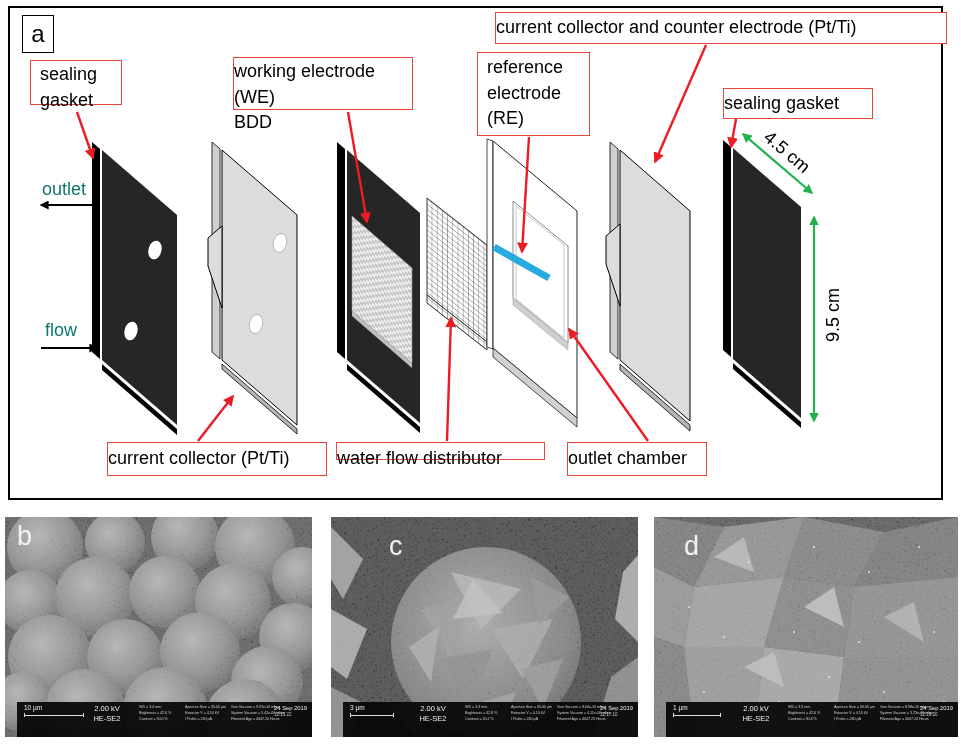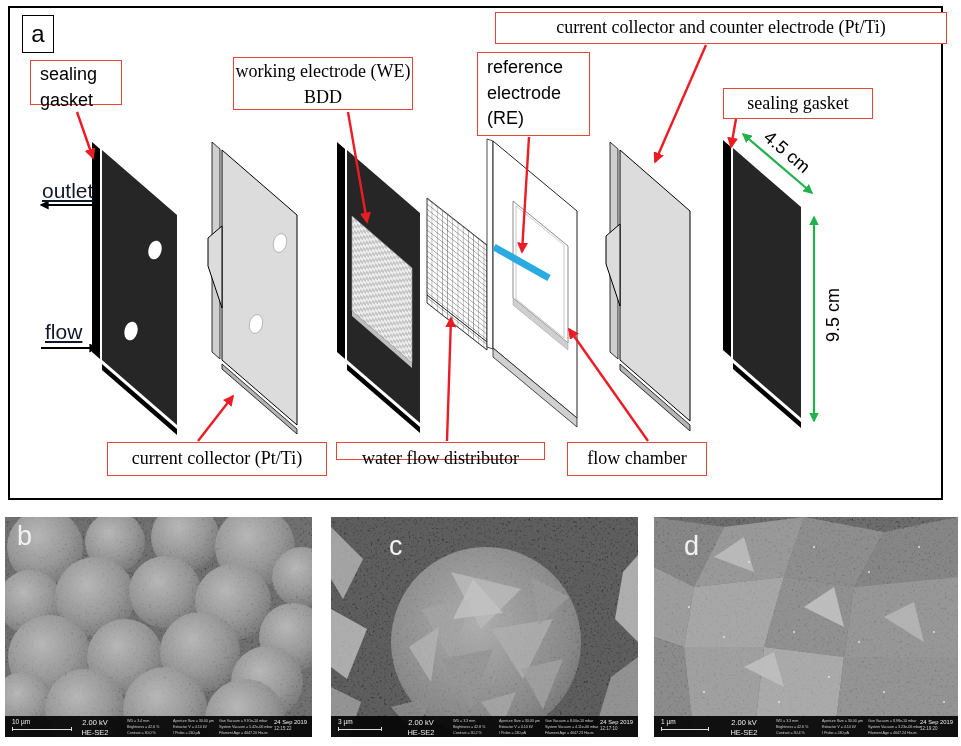--- a/index.html
+++ b/index.html
@@ -11,43 +11,43 @@
        border:2.5px solid #000;background:#fff;box-sizing:border-box;}
   .panel-letter-box{position:absolute;left:22px;top:15px;width:30px;height:36px;
        border:1.6px solid #000;display:flex;align-items:center;justify-content:center;
        font-size:24px;color:#000;background:#fff;z-index:3;}
 
   .diagram-svg{position:absolute;left:0;top:0;width:961px;height:746px;z-index:1;}
 
   .plabel{position:absolute;border:1.8px solid #e8453a;background:#fff;color:#000;
        font-size:18px;line-height:1.42;white-space:pre-line;box-sizing:border-box;
        z-index:2;}
-  .plabel.center{text-align:center;font-family:Liberation Serif, serif;}
+  .plabel.center{}
   .lbl-sg-left{left:30px;top:60px;width:92px;height:45px;padding:1px 0 0 9px;}
   .lbl-we{left:233px;top:57px;width:180px;height:53px;padding-top:1px;}
   .lbl-ccce{left:495px;top:12px;width:452px;height:32px;padding-top:2px;}
   .lbl-re{left:477px;top:52px;width:113px;height:84px;padding:2px 0 0 9px;}
   .lbl-sg-right{left:723px;top:88px;width:150px;height:31px;padding-top:2px;}
   .lbl-cc{left:107px;top:442px;width:220px;height:34px;padding-top:3px;}
   .lbl-wfd{left:336px;top:442px;width:209px;height:18px;padding-top:3px;}
   .lbl-wc{left:567px;top:442px;width:140px;height:34px;padding-top:3px;}
 
-  .flow-label{position:absolute;font-size:21px;color:#0f172a;z-index:2;
-       text-decoration:underline;}
+  .flow-label{position:absolute;font-size:18px;color:#0f766e;z-index:2;
+       }
   .flow-outlet{left:42px;top:179px;}
   .flow-inlet{left:45px;top:320px;}
 
   
   .sem{position:absolute;top:517px;height:220px;background:#000;overflow:hidden;z-index:2;}
   .sem-b{left:5px;width:307px;}
   .sem-c{left:331px;width:307px;}
   .sem-d{left:654px;width:304px;}
   .sem svg.tex{position:absolute;left:0;top:0;}
   .sem-letter{position:absolute;color:#f2f2f2;font-size:27px;z-index:3;}
-  .sem-footer{position:absolute;left:0;right:0;bottom:0;height:21px;
+  .sem-footer{position:absolute;left:12px;right:0;bottom:0;height:35px;
        background:rgba(5,5,5,0.93);z-index:4;color:#ddd;}
   .sb-wrap{position:absolute;left:7px;top:2px;}
   .sb-text{font-size:6.5px;color:#eee;line-height:1.2;}
   .sb-bar{height:4px;border-left:1px solid #ddd;border-right:1px solid #ddd;position:relative;margin-top:1px;}
   .sb-bar::after{content:"";position:absolute;left:0;right:0;top:50%;border-top:1px solid #ddd;}
   .kv-wrap{position:absolute;left:62px;top:2px;width:56px;text-align:center;
        font-size:7.5px;line-height:1.3;color:#eee;}
   .meta{position:absolute;top:3px;font-size:3.8px;line-height:1.55;color:#c8c8c8;
        white-space:pre-line;letter-spacing:-0.1px;}
   .meta-1{left:122px;}
@@ -180,21 +180,21 @@
 gasket</div>
 <div class="plabel center lbl-we">working electrode (WE)
 BDD</div>
 <div class="plabel center lbl-ccce">current collector and counter electrode (Pt/Ti)</div>
 <div class="plabel lbl-re">reference
 electrode
 (RE)</div>
 <div class="plabel center lbl-sg-right">sealing gasket</div>
 <div class="plabel center lbl-cc">current collector (Pt/Ti)</div>
 <div class="plabel center lbl-wfd">water flow distributor</div>
-<div class="plabel center lbl-wc">flow chamber</div>
+<div class="plabel center lbl-wc">outlet chamber</div>
 
 <div class="flow-label flow-outlet">outlet</div>
 <div class="flow-label flow-inlet">flow</div>
 
 <div class="sem sem-b">
   <svg class="tex" width="307" height="220" viewBox="0 0 307 220">
     <rect width="307" height="220" fill="#1b1b1b"></rect>
     <g>
       <circle cx="40" cy="30" r="38" fill="url(#gradB)"></circle>
         <circle cx="110" cy="25" r="30" fill="url(#gradB)"></circle>

